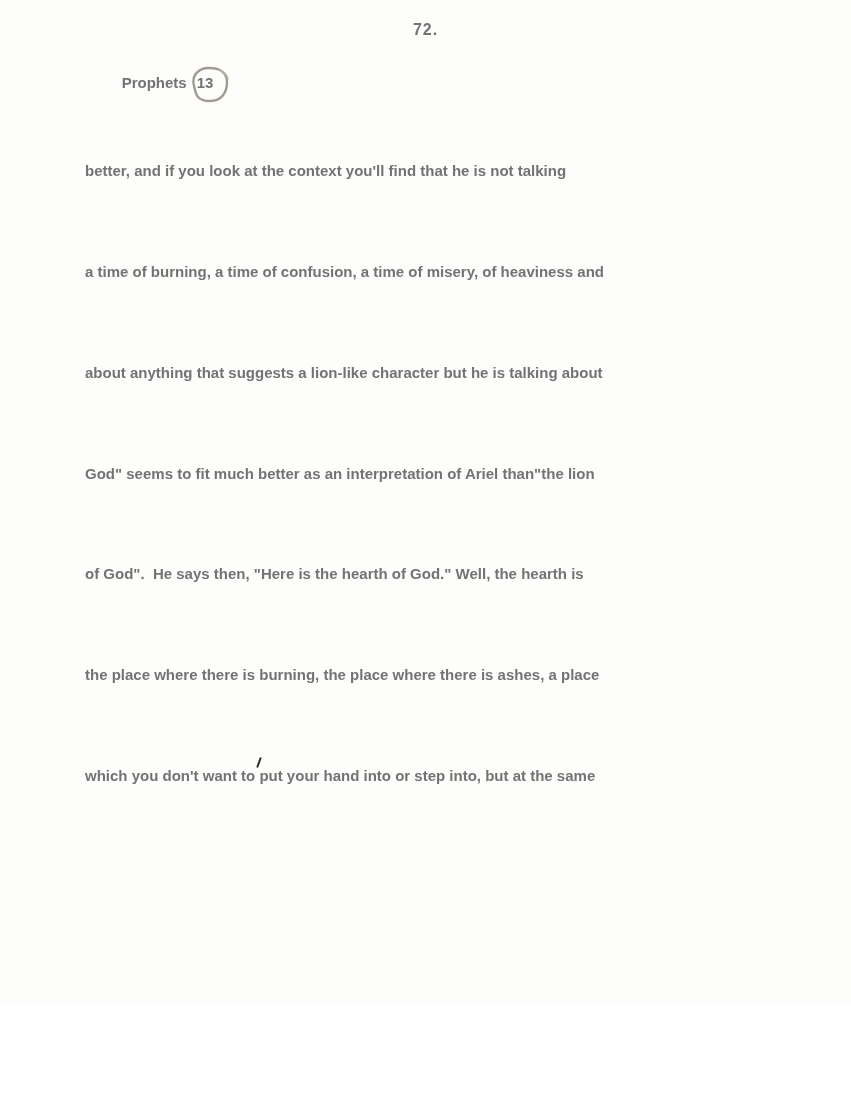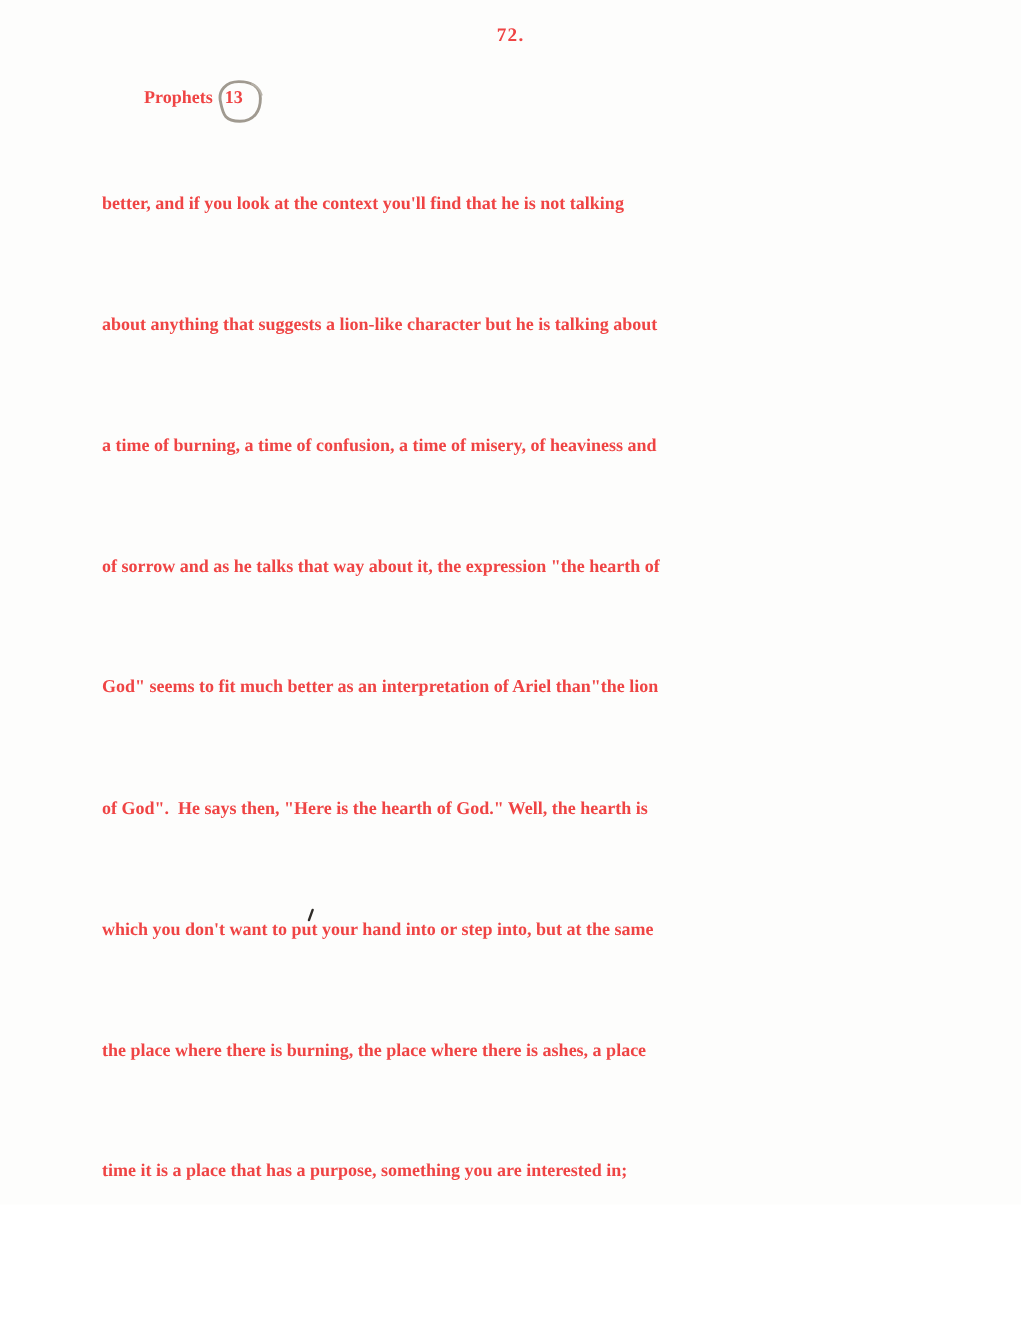--- a/index.html
+++ b/index.html
@@ -2,22 +2,22 @@
 <html><head>
 <meta charset="utf-8">
 <style>
   html, body { margin: 0; padding: 0; background: #ffffff; }
   .page {
     position: relative;
     width: 851px;
     height: 1004px;
     background: #fdfdfc;
     overflow: hidden;
-    font-family: Liberation Serif, serif;
-    color: #ef4444;
+    font-family: Liberation Sans, sans-serif;
+    color: #737373;
   }
   .page-number {
     position: absolute;
     top: 21px;
     left: 0;
     width: 851px;
     text-align: center;
     font-size: 16px;
     font-weight: bold;
     letter-spacing: 1px;
@@ -73,28 +73,26 @@
 
   <div class="heading">
     <span>Prophets</span><span class="circled"><svg class="circle-mark" width="46" height="44" viewBox="0 0 46 44">
           <path d="M8,23 C5,12 13,5 23,5 C33,5 41,9 41,19 C41,29 36,38 24,38 C12,38 10,33 8,23 Z" fill="none" stroke="#a09a90" stroke-width="2.4" stroke-linecap="round"></path>
           <path d="M34,7 C38,9 41,12 42,16" fill="none" stroke="#b7b2a9" stroke-width="1.6" stroke-linecap="round"></path>
         </svg><span class="num">13</span></span>
   </div>
 
   <div class="body-text">
     <div class="text-line">better, and if you look at the context you'll find that he is not talking</div>
+    <div class="text-line">a time of burning, a time of confusion, a time of misery, of heaviness and</div>
     <div class="text-line">about anything that suggests a lion-like character but he is talking about</div>
-    <div class="text-line">a time of burning, a time of confusion, a time of misery, of heaviness and</div>
-    <div class="text-line">of sorrow and as he talks that way about it, the expression "the hearth of</div>
     <div class="text-line">God" seems to fit much better as an interpretation of Ariel than"the lion</div>
     <div class="text-line">of God".  He says then, "Here is the hearth of God." Well, the hearth is</div>
+    <div class="text-line">the place where there is burning, the place where there is ashes, a place</div>
     <div class="text-line">which you don't want to put your hand into or step into, but at the same</div>
-    <div class="text-line">the place where there is burning, the place where there is ashes, a place</div>
-    <div class="text-line">time it is a place that has a purpose, something you are interested in;</div>
     
     
     
     
     
     
     
     
     
     

